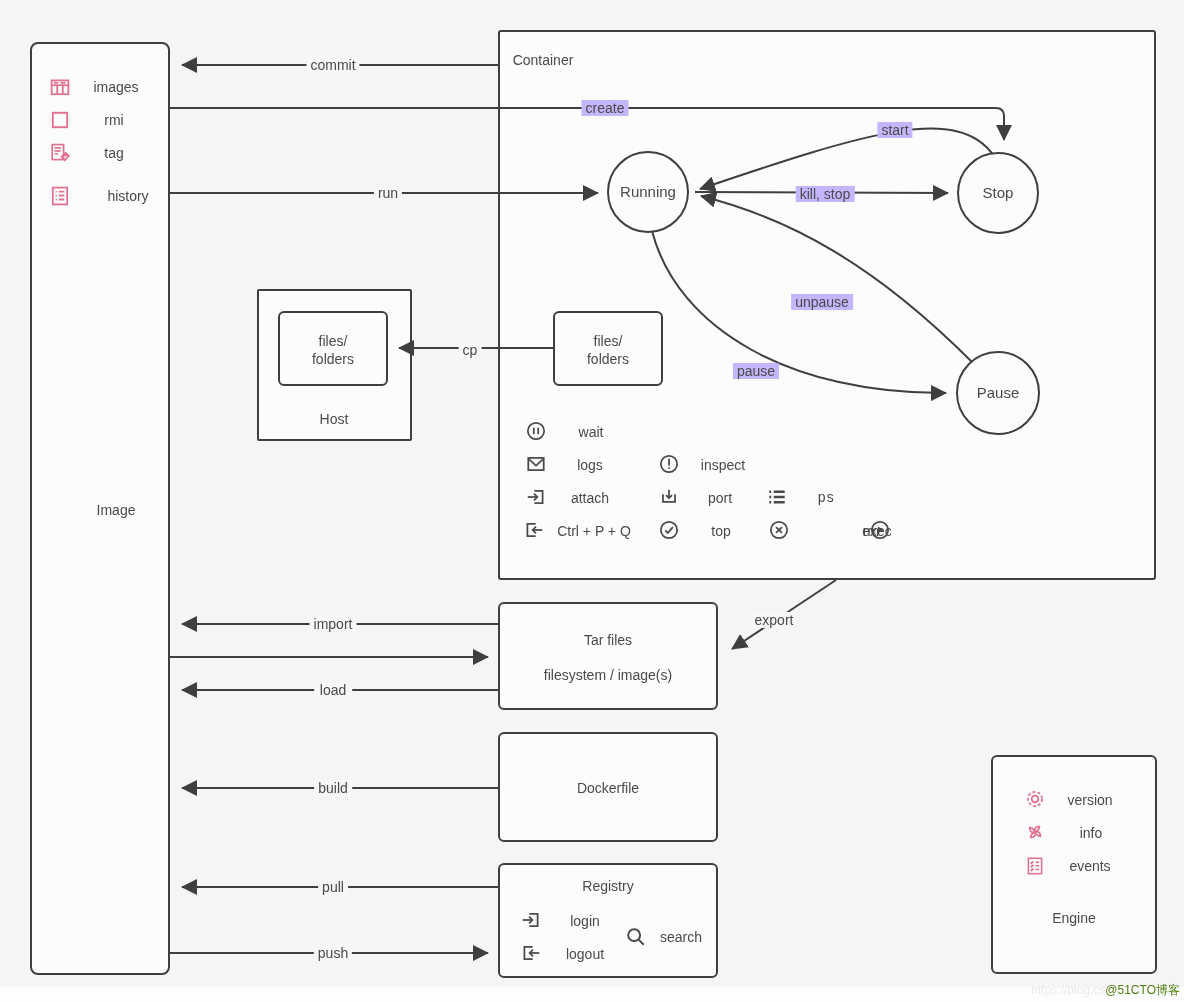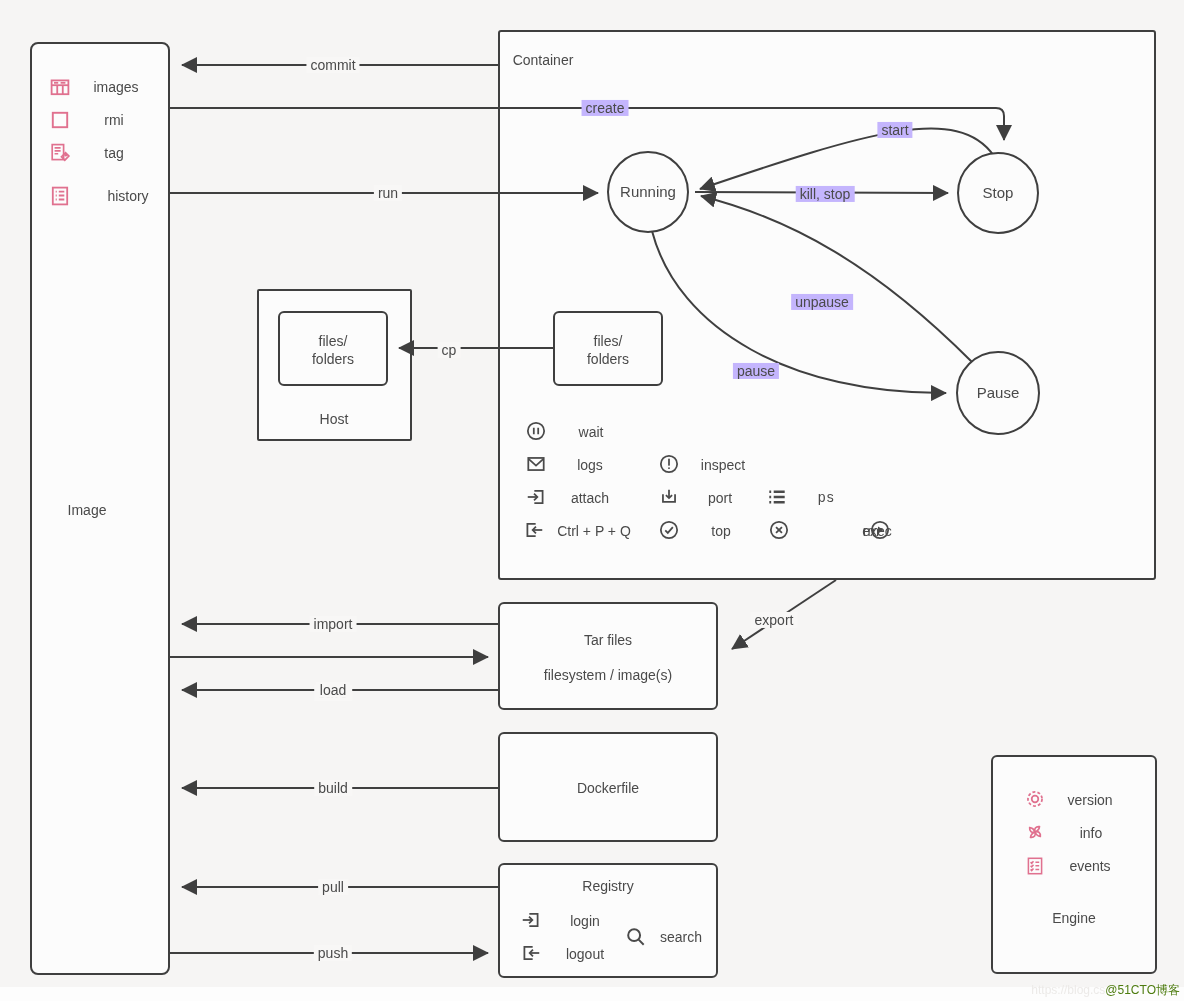--- a/index.html
+++ b/index.html
@@ -178,21 +178,21 @@
       <path d="M498 887 L182 887" marker-end="url(#ah)"></path>
       <path d="M170 953 L488 953" marker-end="url(#ah)"></path>
 
       <circle cx="648" cy="192" r="40" fill="#fcfcfc"></circle>
       <circle cx="998" cy="193" r="40" fill="#fcfcfc"></circle>
       <circle cx="998" cy="393" r="41" fill="#fcfcfc"></circle>
     </g>
   </svg>
 
   <div class="lbl title" style="left:543px;top:60px;">Container</div>
-  <div class="lbl title" style="left:87px;top:510px;">Image</div>
+  <div class="lbl title" style="left:116px;top:510px;">Image</div>
   <div class="lbl title" style="left:334px;top:419px;text-align:center;">Host</div>
   <div class="lbl title" style="left:608px;top:886px;">Registry</div>
   <div class="lbl title" style="left:1074px;top:918px;">Engine</div>
 
   <div class="lbl state" style="left:648px;top:192px;">Running</div>
   <div class="lbl state" style="left:998px;top:193px;">Stop</div>
   <div class="lbl state" style="left:998px;top:393px;">Pause</div>
 
   <div class="lbl" style="left:333px;top:341px;">files/</div>
   <div class="lbl" style="left:333px;top:359px;">folders</div>
@@ -203,21 +203,21 @@
   <div class="lbl" style="left:608px;top:675px;">filesystem / image(s)</div>
   <div class="lbl" style="left:608px;top:788px;">Dockerfile</div>
 
   <div class="lbl chip" style="left:333px;top:65px;">commit</div>
   <div class="lbl chip inbox" style="left:605px;top:108px;">create</div>
   <div class="lbl chip" style="left:388px;top:193px;">run</div>
   <div class="lbl chip inbox" style="left:895px;top:130px;">start</div>
   <div class="lbl chip inbox" style="left:825px;top:194px;">kill, stop</div>
   <div class="lbl chip inbox" style="left:822px;top:302px;">unpause</div>
   <div class="lbl chip inbox" style="left:756px;top:371px;">pause</div>
-  <div class="lbl chip" style="left:449px;top:350px;">cp</div>
+  <div class="lbl chip" style="left:470px;top:350px;">cp</div>
   <div class="lbl chip" style="left:774px;top:620px;">export</div>
   <div class="lbl chip" style="left:333px;top:624px;">import</div>
   <div class="lbl chip" style="left:333px;top:657px;margin-top:36px;">save</div>
   <div class="lbl chip" style="left:333px;top:690px;">load</div>
   <div class="lbl chip" style="left:333px;top:788px;">build</div>
   <div class="lbl chip" style="left:333px;top:887px;">pull</div>
   <div class="lbl chip" style="left:333px;top:953px;">push</div>
 
   <span class="icn icon-p big" style="left:60px;top:87px;">
       <svg viewBox="0 0 20 20">

